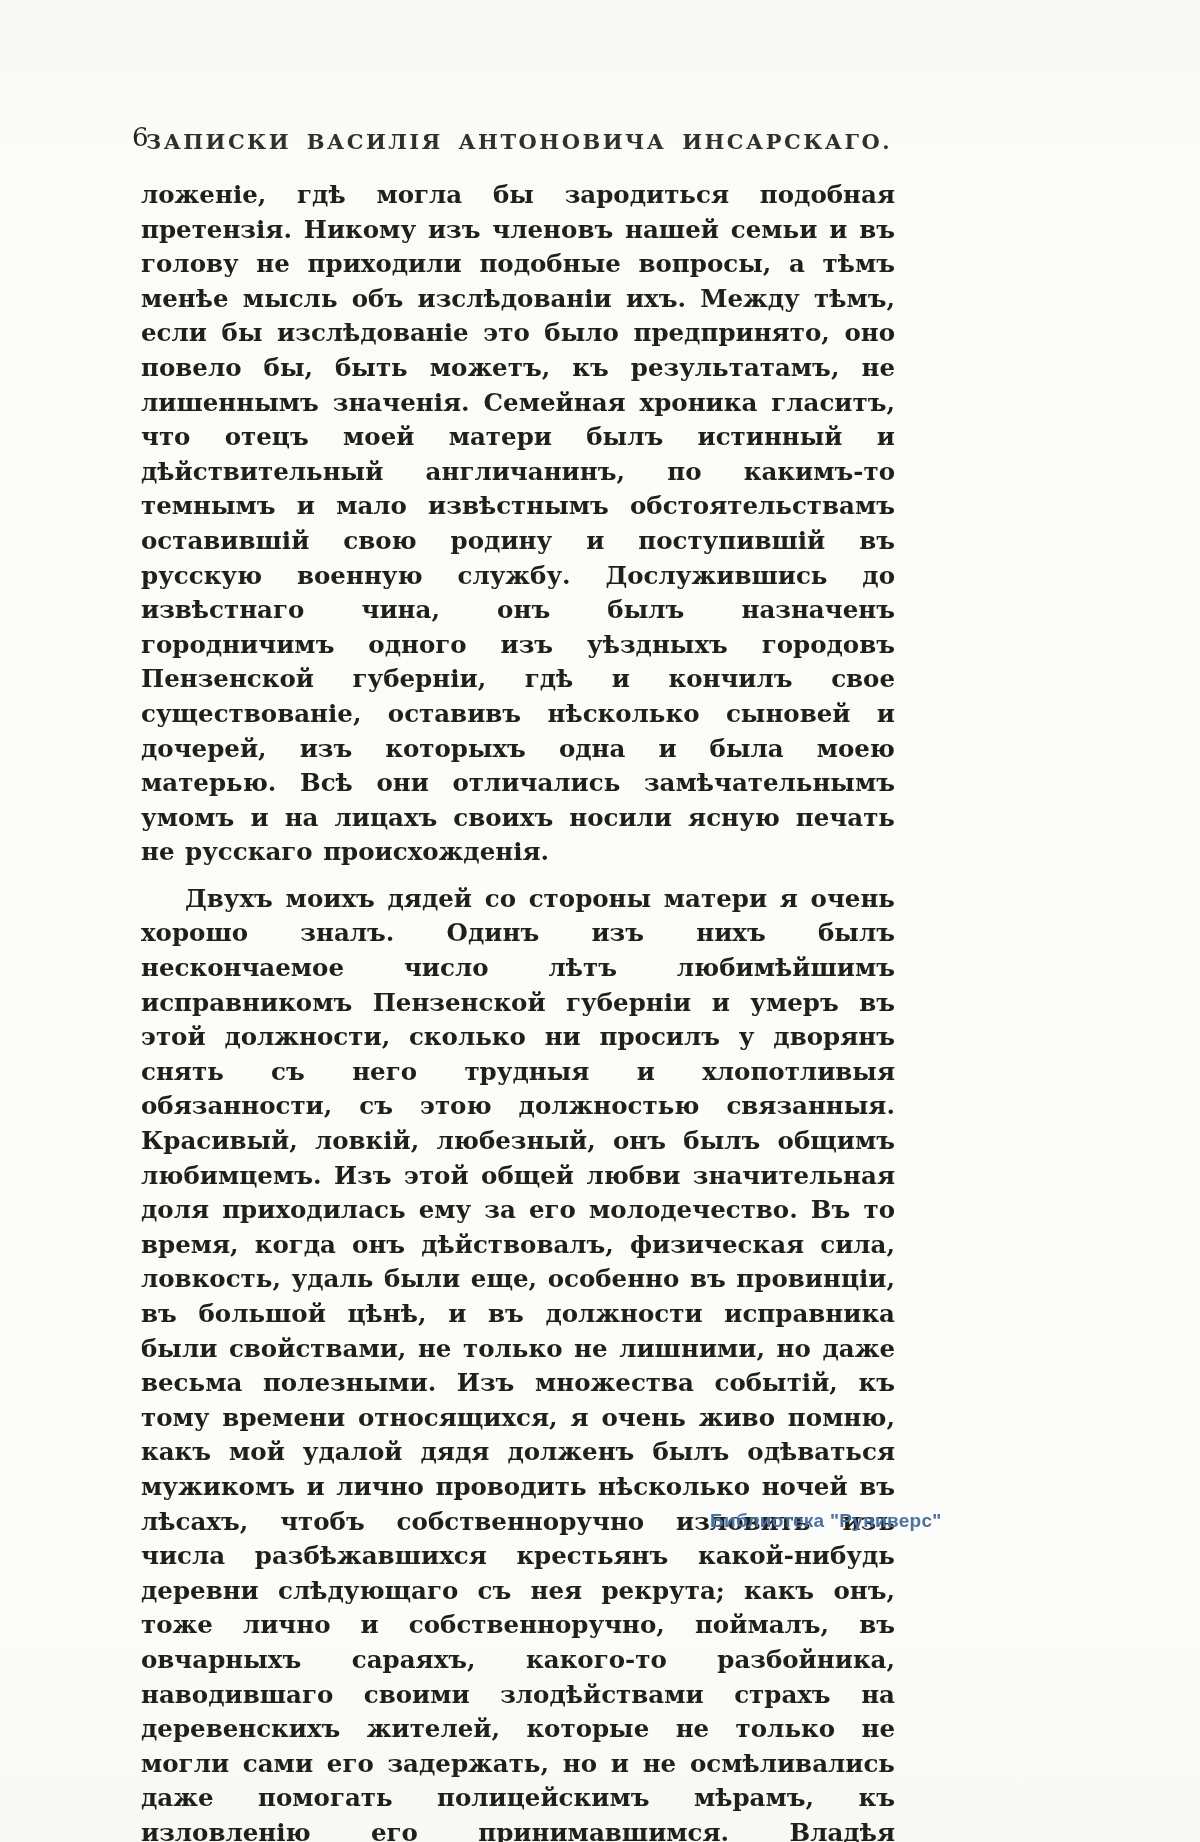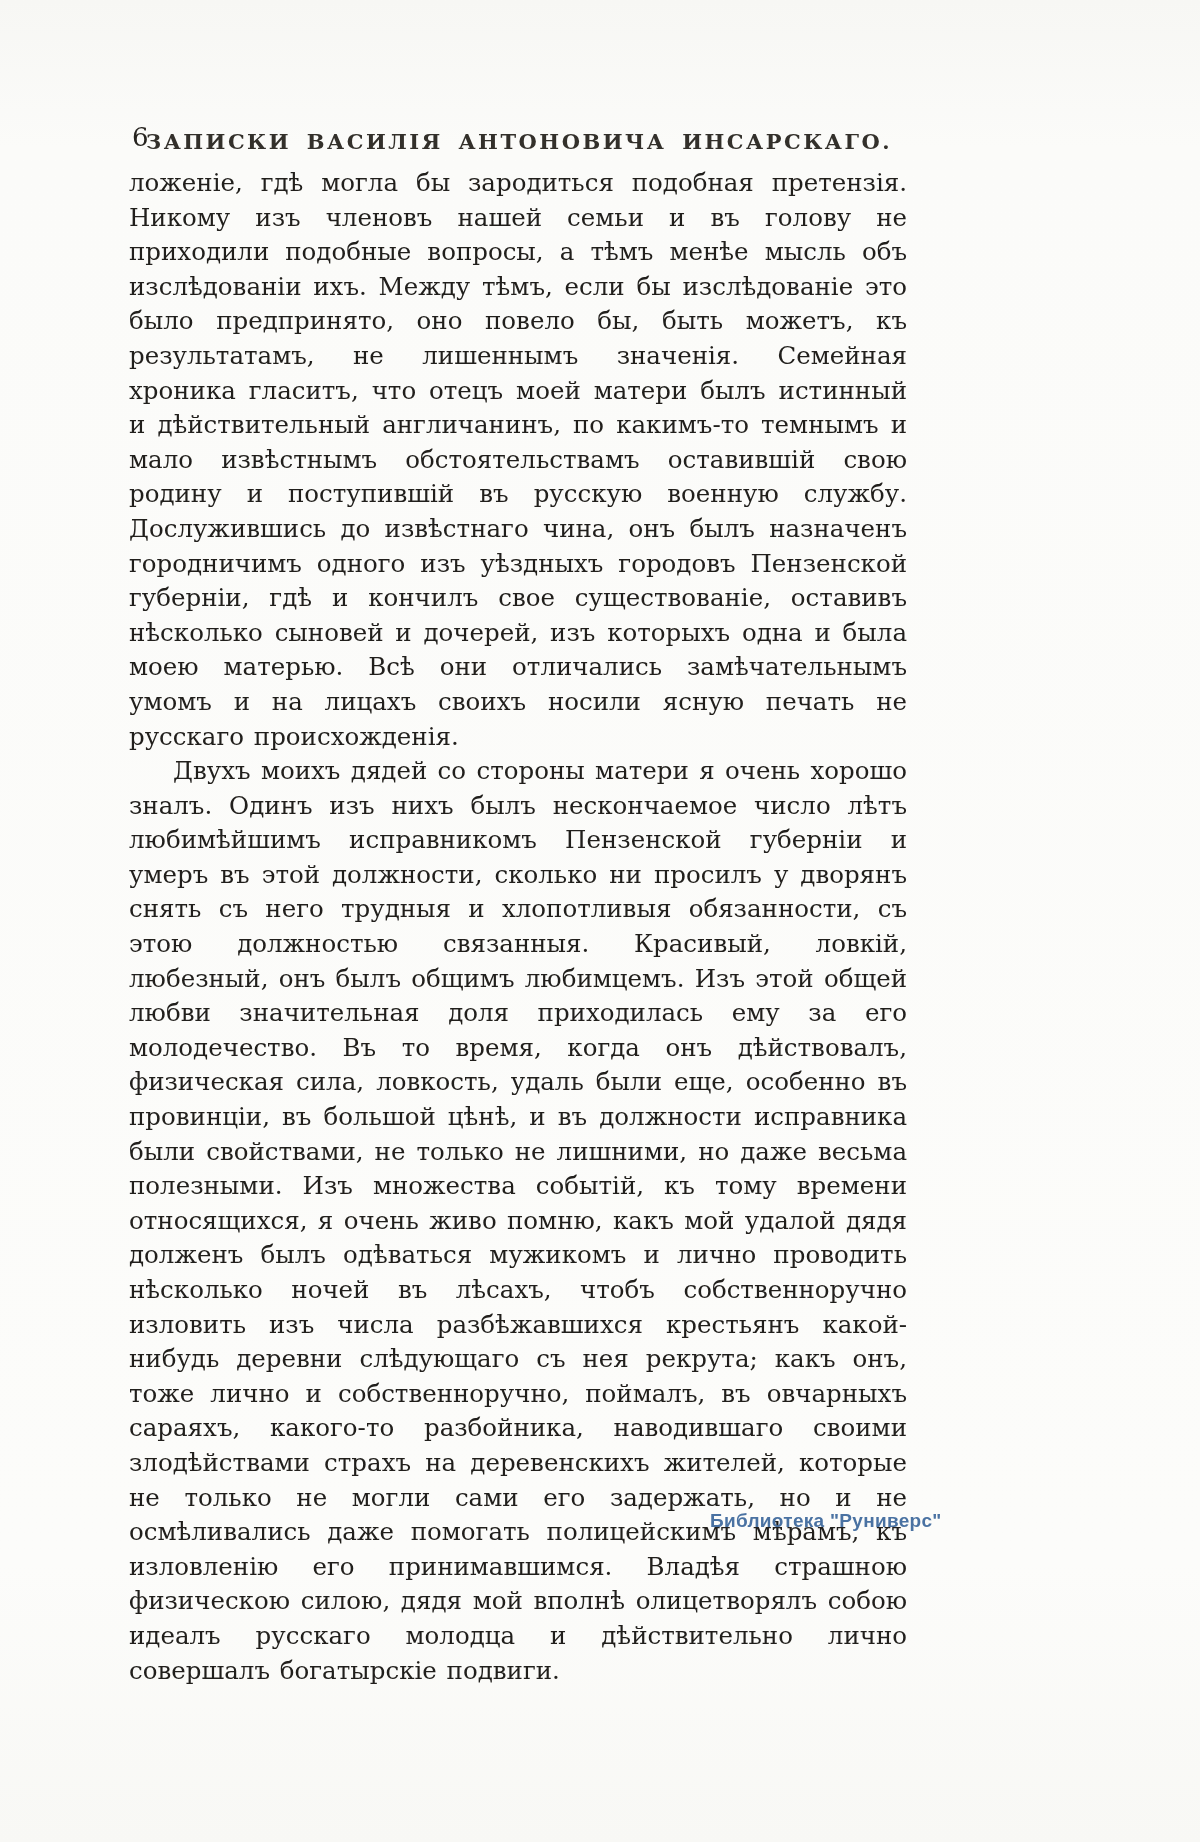--- a/index.html
+++ b/index.html
@@ -50,23 +50,24 @@
     top: 166px;
     left: 129px;
     width: 778px;
     font-size: 24.5px;
     line-height: 34.6px;
     text-align: justify;
     word-spacing: 2px;
     color: #211f1c;
   }
   .para {
-    margin: 0;
+    margin: 12px;
     padding: 0;
     text-indent: 0;
+    font-weight: bold;
   }
   .para.indented {
     text-indent: 44px;
   }
   .watermark {
     position: absolute;
     left: 710px;
     top: 1510px;
     font-family: "Liberation Sans", "DejaVu Sans", sans-serif;
     font-size: 19px;

